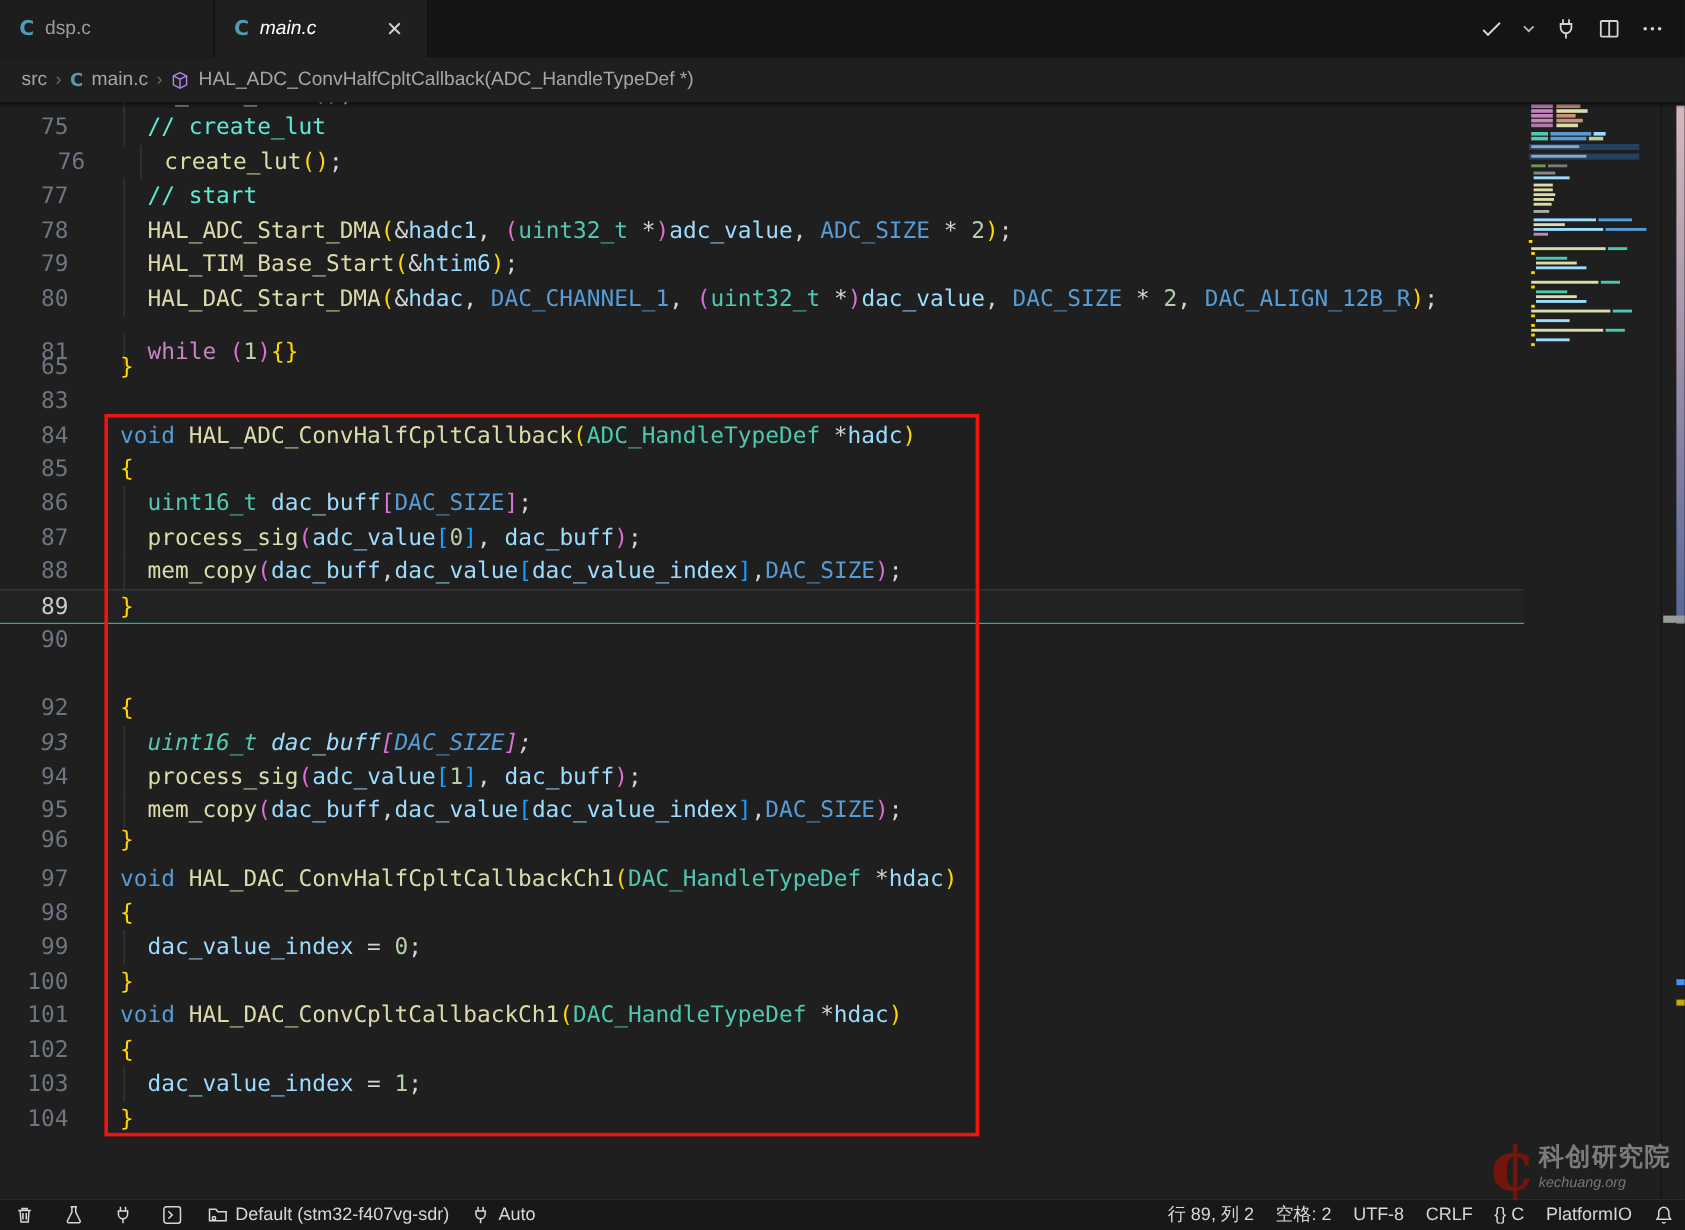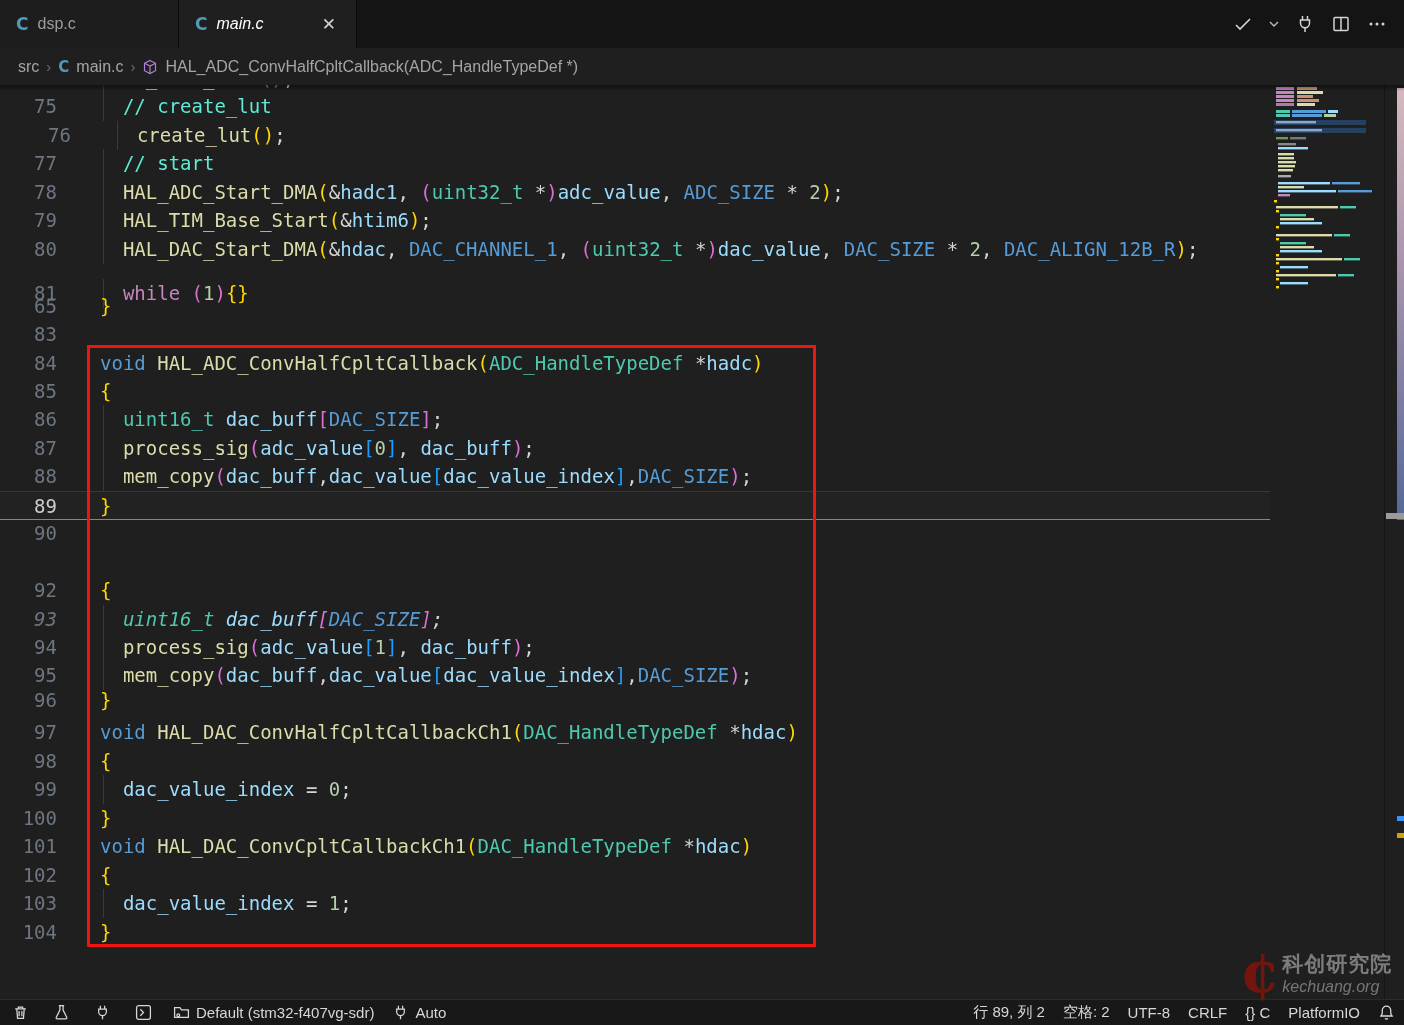--- a/index.html
+++ b/index.html
@@ -54,21 +54,21 @@
   .red-box { position:absolute; left:87px; top:345px; width:729px; height:602px;
              border:3px solid #ef1410; z-index:20; pointer-events:none; }
 
   
   .watermark { position:absolute; left:1240px; top:946px; width:158px; height:62px; z-index:30;
                pointer-events:none; display:flex; align-items:flex-start; }
   .wm-logo { font-family:"DejaVu Serif", serif; font-weight:bold; font-size:58px; line-height:52px;
              color:#7c150c; opacity:.92; }
   .wm-text { margin-left:2px; margin-top:4px; }
   .wm-cn { color:#9b9b9b; opacity:.75; font-size:21px; font-weight:bold; letter-spacing:1px; white-space:nowrap; }
-  .wm-en { color:#939393; opacity:.75; font-size:16px; font-style:italic; }
+  .wm-en { color:#939393; opacity:.75; font-size:12px; font-style:italic; }
 
   
   .statusbar { position:absolute; left:0; top:999px; width:1404px; height:26px; background:#181818;
                border-top:1px solid #2b2b2b; color:#d7d7d7; font-size:15px;
                display:flex; align-items:center; justify-content:space-between; z-index:25; }
   .sb-group { display:flex; align-items:flex-end; height:100%; }
   .sb-item { display:flex; align-items:center; gap:6px; padding:0 9px; height:100%; cursor:pointer; white-space:nowrap; }
   .sb-item svg { display:block; }
   .sb-left .sb-item.icon-only { padding:0 12px; }
 </style>

